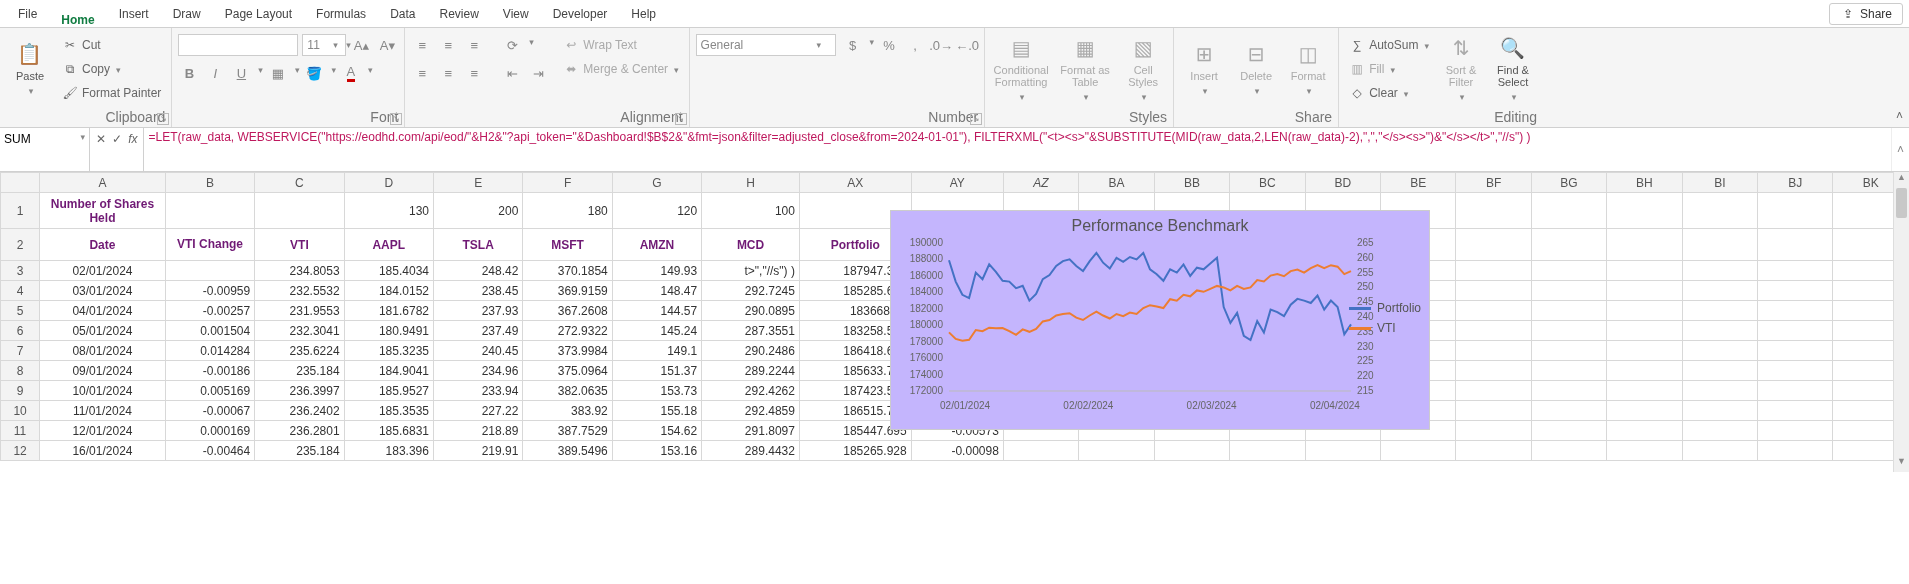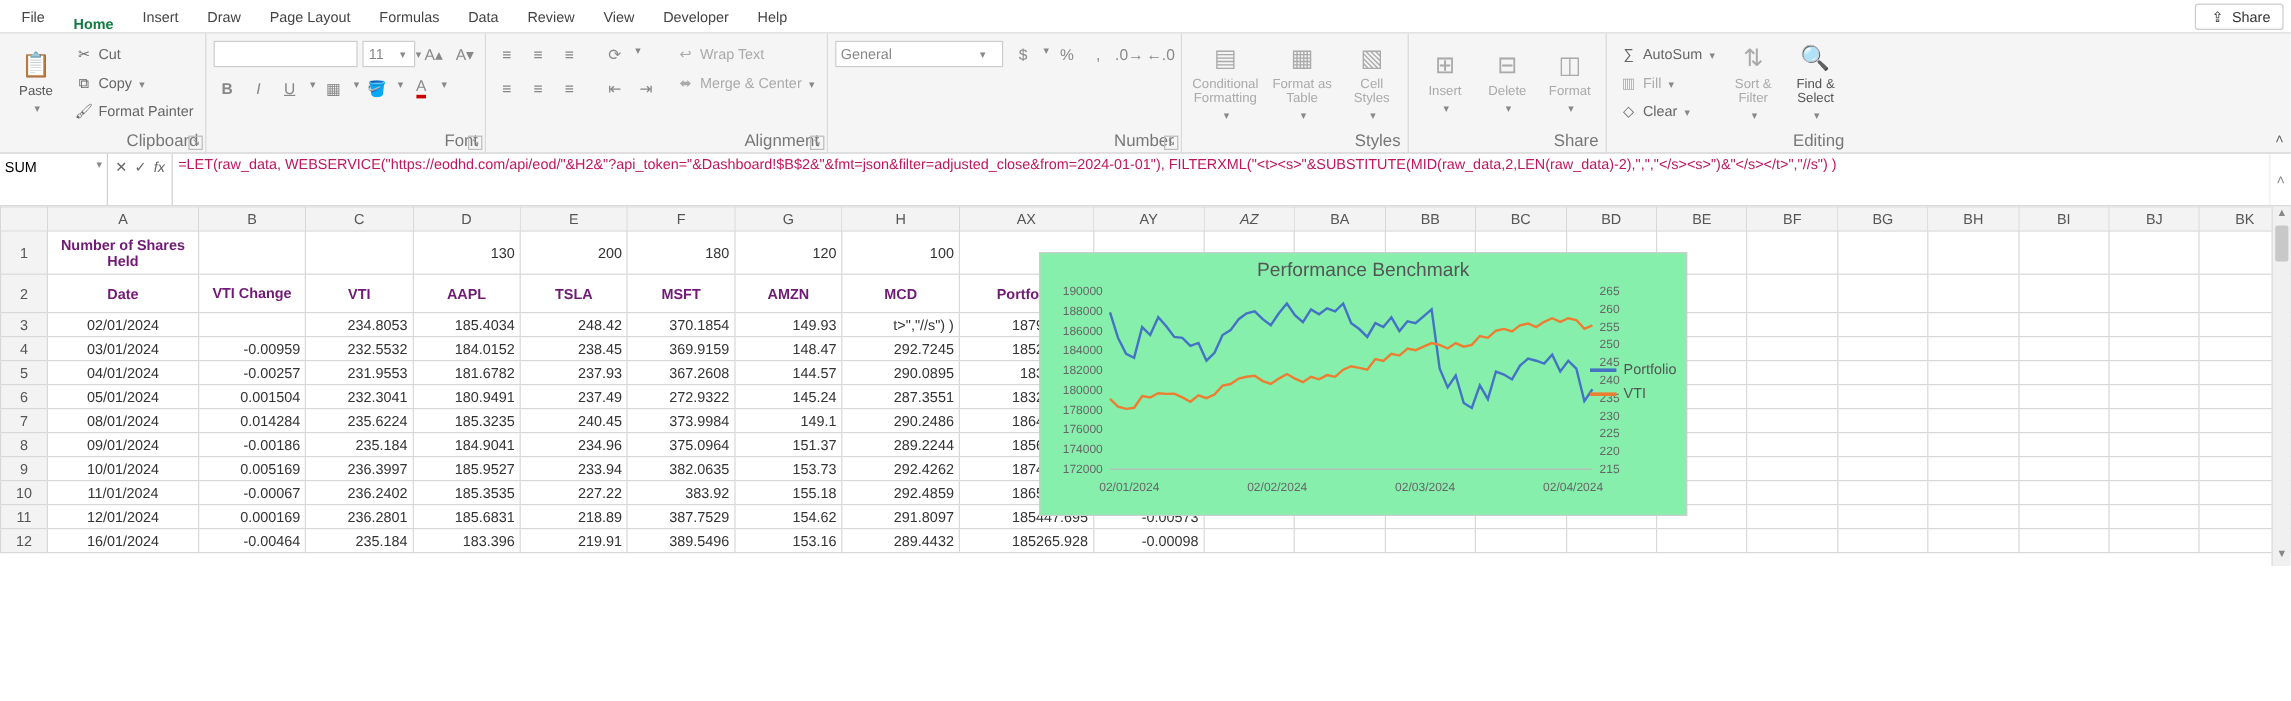--- a/index.html
+++ b/index.html
@@ -267,25 +267,25 @@
     font-size: 9px;
     color: #888;
     cursor: pointer;
   }
   .vscroll .arrow.up { top: 0; }
   .vscroll .arrow.down { bottom: 0; }
 
   
   .chart {
     position: absolute;
-    left: 866px;
+    left: 890px;
     top: 38px;
     width: 540px;
     height: 220px;
-    background: #86efac;
+    background: #c4b5fd;
     border: 1px solid #ccc;
   }
   .chart .title {
     text-align: center;
     font-size: 16px;
     color: #555;
     padding: 6px 0 2px 0;
   }
   .chart svg { display: block; }
   .legend {

